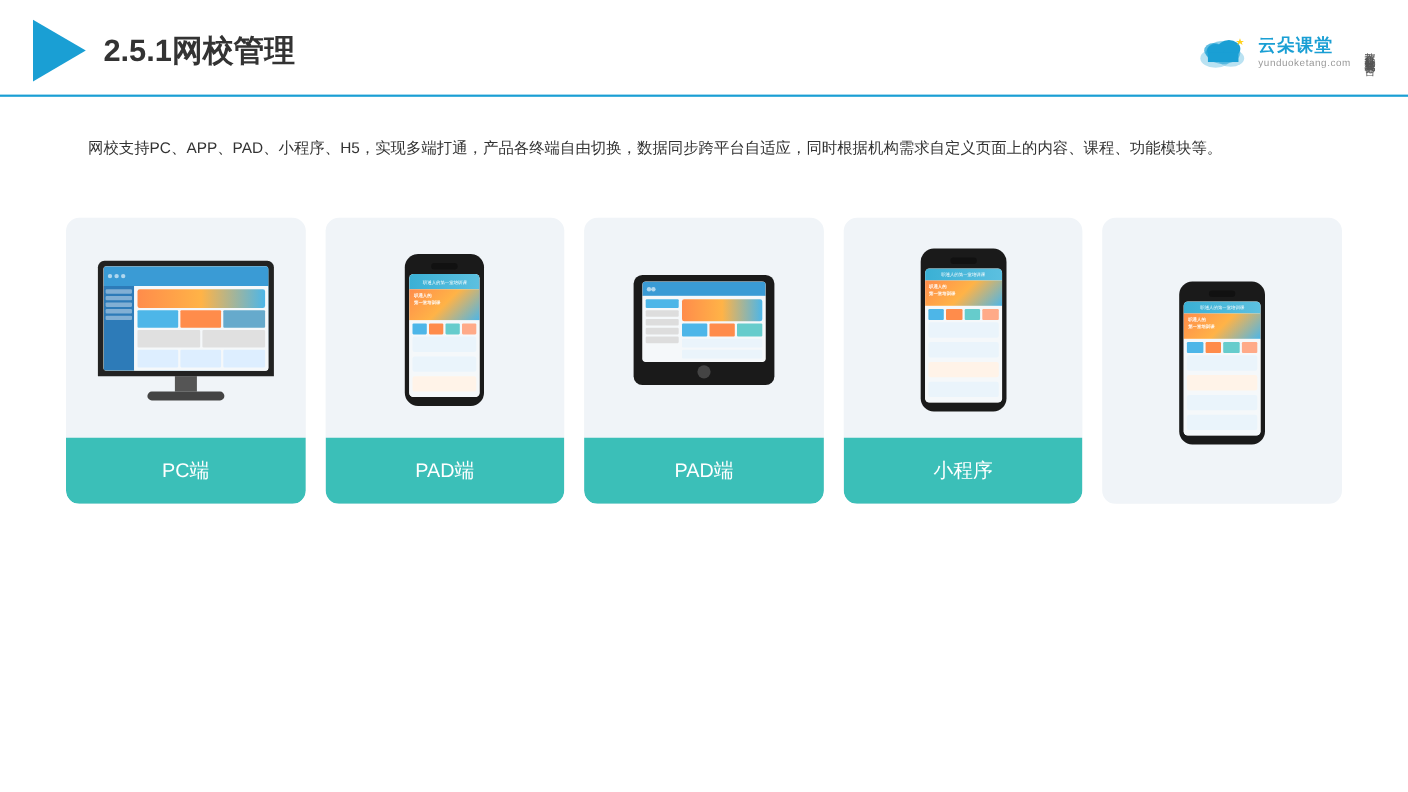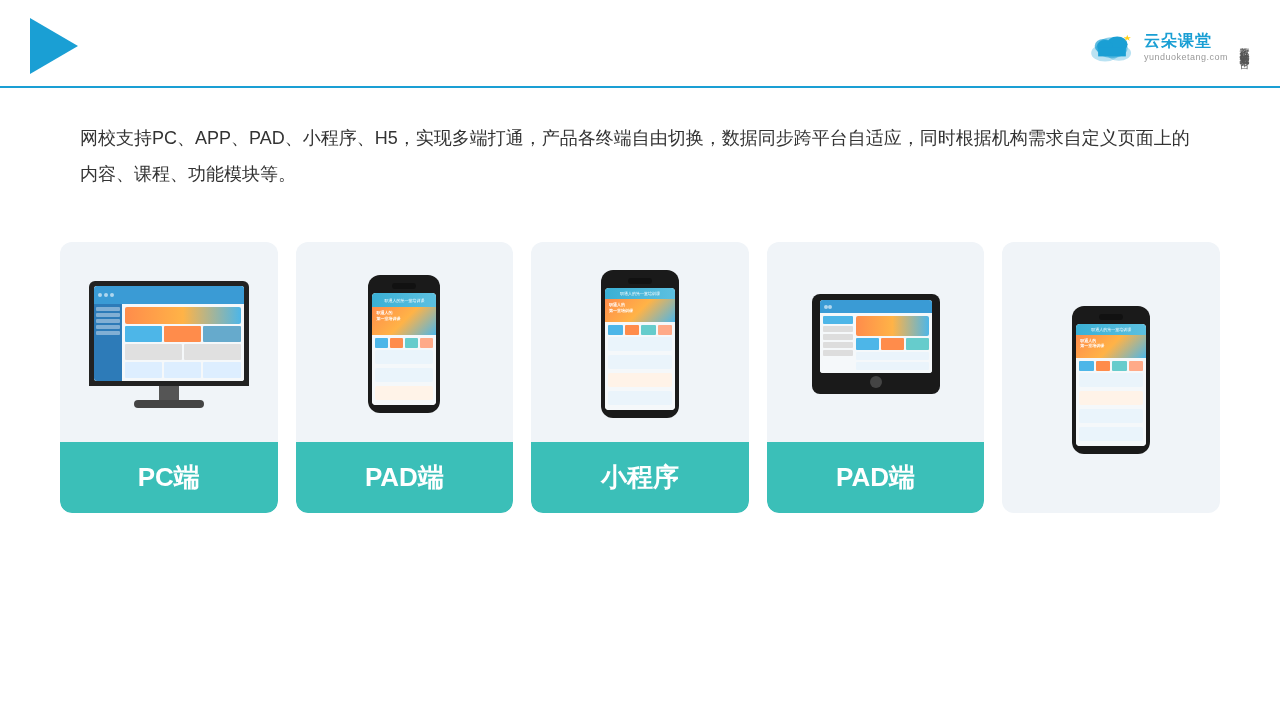--- a/index.html
+++ b/index.html
@@ -72,21 +72,21 @@
       writing-mode: vertical-rl;
       text-orientation: mixed;
       letter-spacing: 1px;
       margin-left: 4px;
       line-height: 1.2;
     }
 
     
     .description {
       padding: 32px 80px 20px 80px;
-      font-size: 18px;
+      font-size: 14px;
       color: #333;
       line-height: 2;
     }
 
     
     .cards-container {
       display: flex;
       justify-content: center;
       gap: 18px;
       padding: 20px 60px 30px 60px;
@@ -108,23 +108,23 @@
       align-items: center;
       justify-content: center;
       padding: 24px 16px 20px 16px;
       min-height: 200px;
     }
 
     .device-label {
       background: #3bbfb8;
       color: #fff;
       text-align: center;
-      font-size: 26px;
+      font-size: 18px;
       padding: 18px 0;
-      font-weight: 700;
+      font-weight: 400;
       border-radius: 0 0 12px 12px;
     }
 
     
     .pc-monitor {
       display: flex;
       flex-direction: column;
       align-items: center;
     }
     .monitor-body {
@@ -362,20 +362,21 @@
       border-radius: 50%;
       margin: 3px auto 0 auto;
     }
   </style>
 </head>
 <body>
 
 <div class="header">
   <div class="header-left">
     <div class="logo-triangle"></div>
+    <span class="page-title">2.5.1网校管理</span>
   </div>
   <div class="header-right">
     <div class="cloud-logo">
 
       <svg class="cloud-icon-svg" viewBox="0 0 60 40" fill="none" xmlns="http://www.w3.org/2000/svg">
         <ellipse cx="22" cy="28" rx="16" ry="10" fill="#1a9fd4" opacity="0.3"></ellipse>
         <ellipse cx="38" cy="28" rx="14" ry="9" fill="#1a9fd4" opacity="0.3"></ellipse>
         <ellipse cx="30" cy="22" rx="18" ry="12" fill="#1a9fd4" opacity="0.5"></ellipse>
         <ellipse cx="20" cy="20" rx="10" ry="8" fill="#1a9fd4" opacity="0.7"></ellipse>
         <ellipse cx="36" cy="18" rx="12" ry="9" fill="#1a9fd4"></ellipse>
@@ -473,51 +474,20 @@
             </div>
           </div>
         </div>
       </div>
     </div>
     <div class="device-label">PAD端</div>
   </div>
 
   <div class="device-card">
     <div class="device-preview">
-      <div class="phone-device">
-        <div class="phone-body" style="width:78px; height:148px;">
-          <div class="phone-notch"></div>
-          <div class="phone-screen">
-            <div class="phone-screen-header">
-              <span class="phone-header-text">职通人的第一堂培训课</span>
-            </div>
-            <div class="phone-banner">
-              <div class="phone-banner-text">职通人的<br>第一堂培训课</div>
-            </div>
-            <div class="phone-body-content">
-              <div class="phone-row">
-                <div class="phone-card-item" style="background:#4db6e8;"></div>
-                <div class="phone-card-item" style="background:#ff8c4b;"></div>
-                <div class="phone-card-item" style="background:#6cc;"></div>
-                <div class="phone-card-item" style="background:#fa8;"></div>
-              </div>
-              <div class="phone-card-wide" style="background:#eaf4fb;"></div>
-              <div class="phone-card-wide" style="background:#eaf4fb;"></div>
-              <div class="phone-card-wide" style="background:#fff3e8;"></div>
-              <div class="phone-card-wide" style="background:#eaf4fb;"></div>
-            </div>
-          </div>
-        </div>
-      </div>
-    </div>
-    <div class="device-label">小程序</div>
-  </div>
-
-  <div class="device-card">
-    <div class="device-preview">
       <div class="tablet-device">
         <div class="tablet-body">
           <div class="tablet-screen">
             <div class="tablet-top-bar">
               <div class="screen-dot"></div>
               <div class="screen-dot"></div>
             </div>
             <div class="tablet-content">
               <div class="tablet-left-col">
                 <div class="tablet-bar" style="background:#4db6e8; height:8px;"></div>
@@ -558,23 +528,54 @@
               <div class="phone-banner-text">职通人的<br>第一堂培训课</div>
             </div>
             <div class="phone-body-content">
               <div class="phone-row">
                 <div class="phone-card-item" style="background:#4db6e8;"></div>
                 <div class="phone-card-item" style="background:#ff8c4b;"></div>
                 <div class="phone-card-item" style="background:#6cc;"></div>
                 <div class="phone-card-item" style="background:#fa8;"></div>
               </div>
               <div class="phone-card-wide" style="background:#eaf4fb;"></div>
+              <div class="phone-card-wide" style="background:#eaf4fb;"></div>
               <div class="phone-card-wide" style="background:#fff3e8;"></div>
-              <div class="phone-card-wide" style="background:#eaf4fb;"></div>
               <div class="phone-card-wide" style="background:#eaf4fb;"></div>
             </div>
           </div>
         </div>
       </div>
     </div>
+    <div class="device-label">小程序</div>
+  </div>
+
+  <div class="device-card">
+    <div class="device-preview">
+      <div class="phone-device">
+        <div class="phone-body" style="width:78px; height:148px;">
+          <div class="phone-notch"></div>
+          <div class="phone-screen">
+            <div class="phone-screen-header">
+              <span class="phone-header-text">职通人的第一堂培训课</span>
+            </div>
+            <div class="phone-banner">
+              <div class="phone-banner-text">职通人的<br>第一堂培训课</div>
+            </div>
+            <div class="phone-body-content">
+              <div class="phone-row">
+                <div class="phone-card-item" style="background:#4db6e8;"></div>
+                <div class="phone-card-item" style="background:#ff8c4b;"></div>
+                <div class="phone-card-item" style="background:#6cc;"></div>
+                <div class="phone-card-item" style="background:#fa8;"></div>
+              </div>
+              <div class="phone-card-wide" style="background:#eaf4fb;"></div>
+              <div class="phone-card-wide" style="background:#fff3e8;"></div>
+              <div class="phone-card-wide" style="background:#eaf4fb;"></div>
+              <div class="phone-card-wide" style="background:#eaf4fb;"></div>
+            </div>
+          </div>
+        </div>
+      </div>
+    </div>
   </div>
 
 </div>
 
 </body></html>

